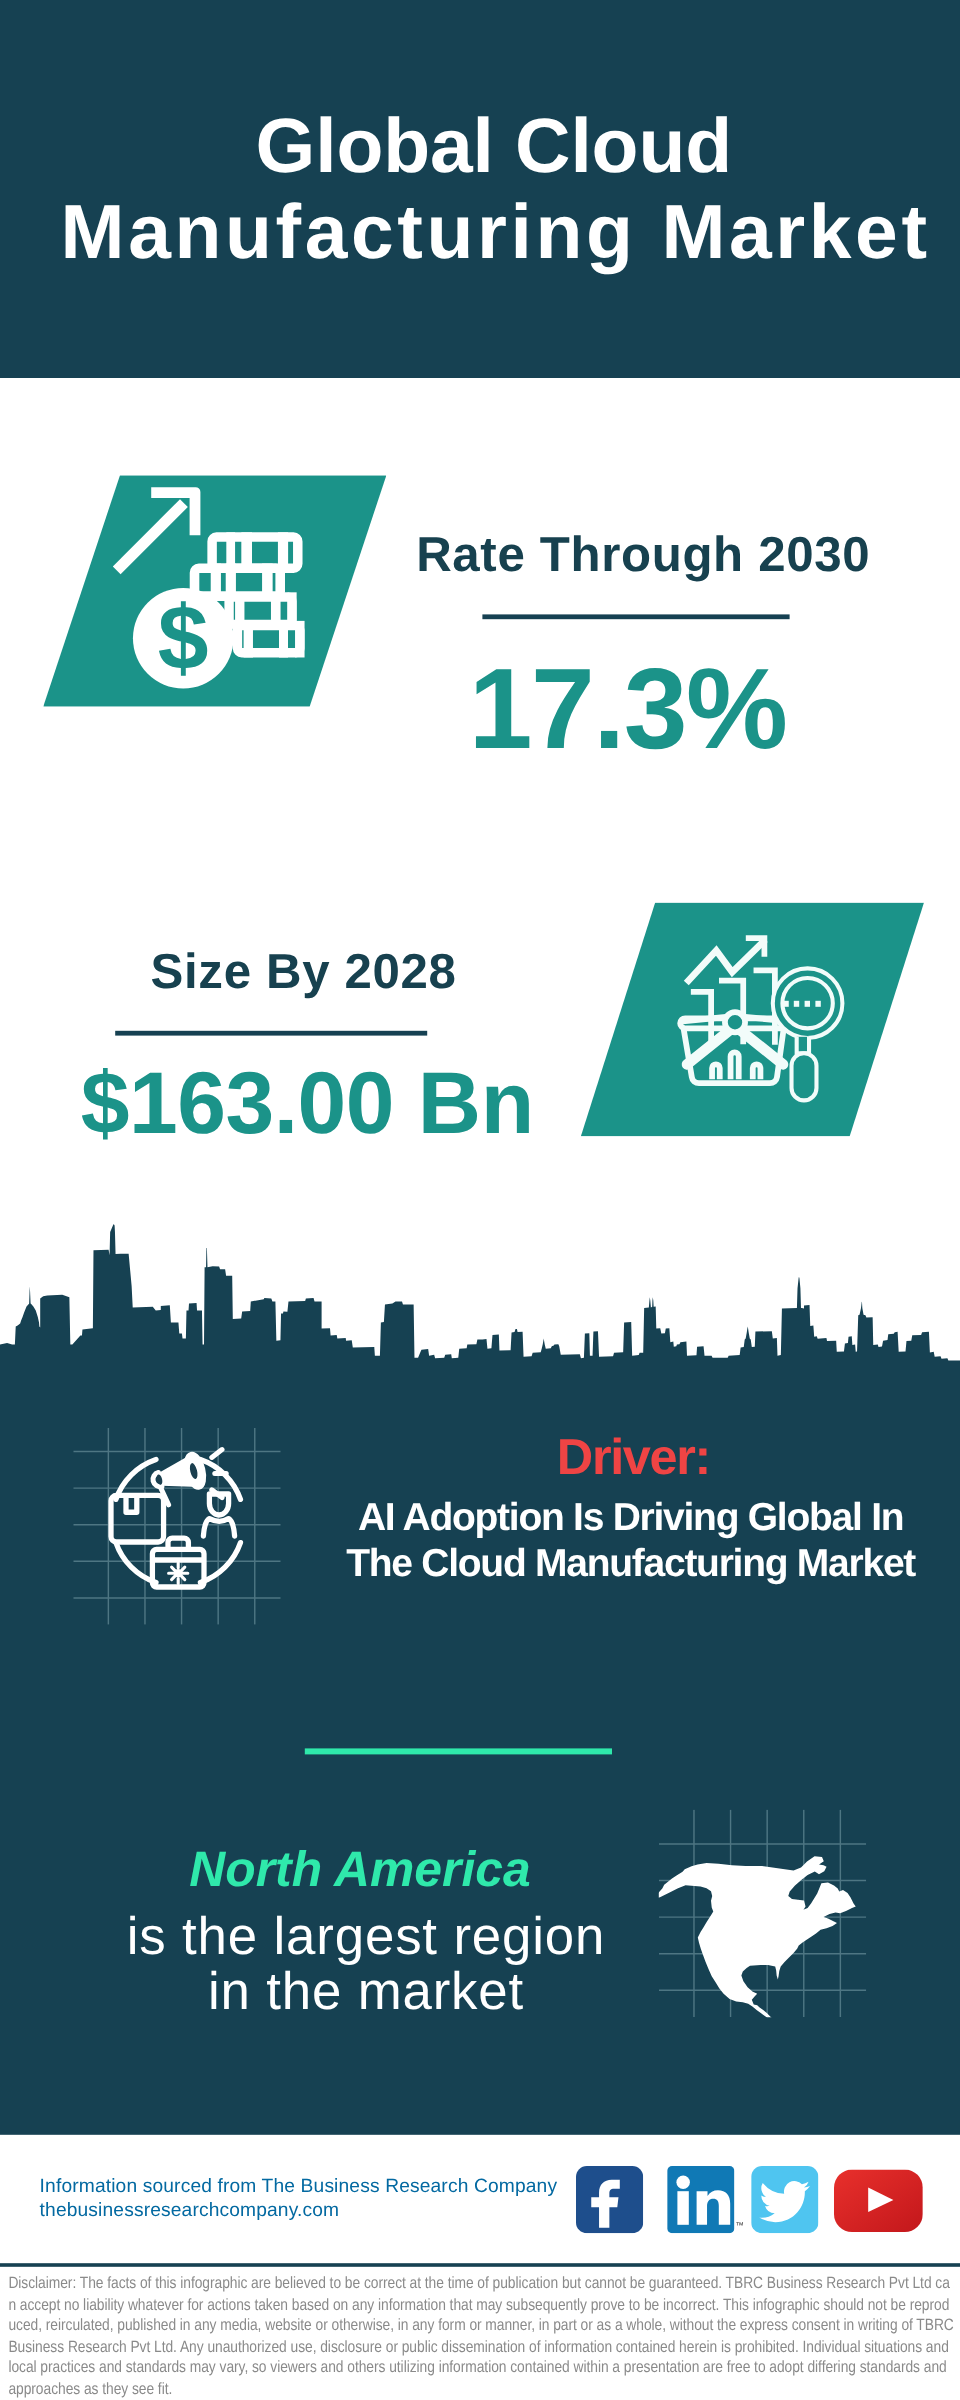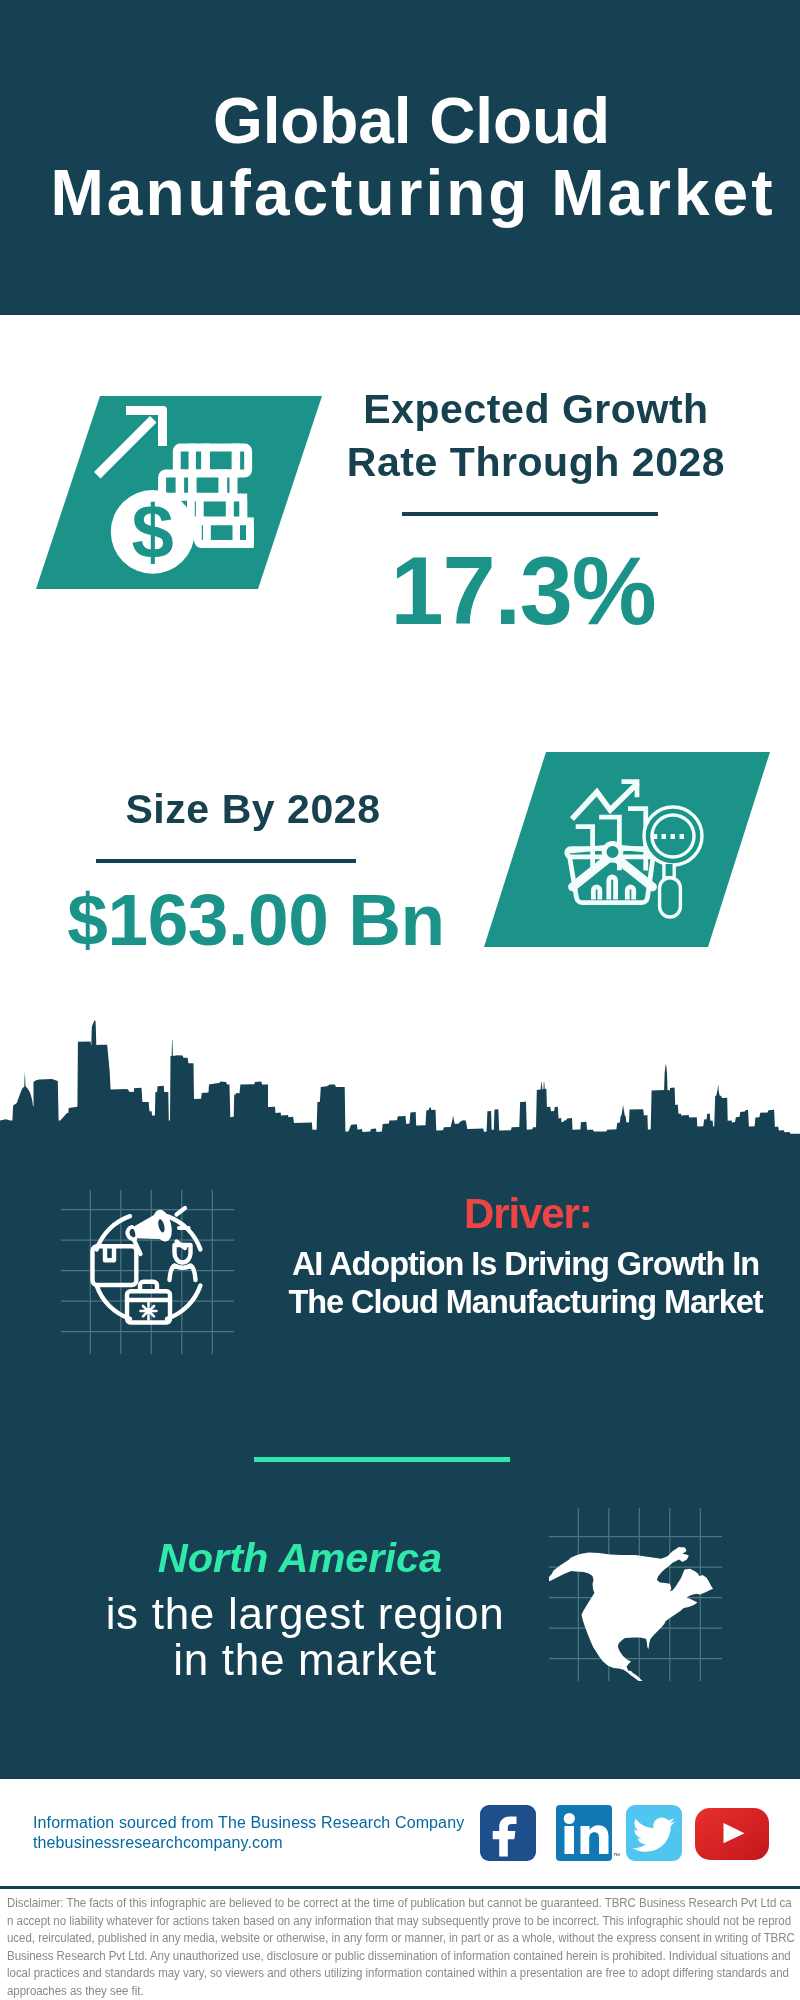--- a/index.html
+++ b/index.html
@@ -112,22 +112,22 @@
           <rect x="109" y="112.4" width="7.8" height="30.5"></rect>
           <rect x="138.5" y="112.4" width="7.5" height="30.5"></rect>
           <rect x="152" y="112.4" width="7.8" height="30.5"></rect>
         </g>
 
       <circle cx="58.7" cy="126.9" r="41.9" fill="#fff"></circle>
       <text x="58.7" y="152.5" fill="#1B9389" font-family="Liberation Sans, sans-serif" font-weight="bold" font-size="76" text-anchor="middle">$</text>
       </svg>
   </div>
   <div class="lbl l-growth">
-    <span>Expected Growth</span><br>
-    <span>Rate Through 2028</span>
+    <br>
+    <span>Rate Through 2030</span>
   </div>
   <div class="sep sep1"></div>
   <div class="bignum n-growth">17.3%</div>
 
   <div class="lbl l-size">
     <br>
     <span>Size By 2028</span>
   </div>
   <div class="sep sep2"></div>
   <div class="bignum n-size">$163.00 Bn</div>
@@ -217,21 +217,21 @@
         <path d="M66 119 h43"></path>
       </g>
       <circle cx="87.5" cy="130" r="3.6" fill="#FFFFFF"></circle>
       <g fill="none" stroke="#FFFFFF" stroke-width="2.6" stroke-linecap="round">
         <path d="M87.5 121.5 v4 M87.5 134.5 v4 M79.5 130 h4 M91.5 130 h4 M82 125 l2.8 2.8 M90.2 132.5 l2.8 2.8 M93 125 l-2.8 2.8 M84.8 132.5 l-2.8 2.8"></path>
       </g>
     </svg>
   </div>
   <div class="drv-head">Driver:</div>
   <div class="drv-body">
-    <span>AI Adoption Is Driving Growth In</span><br>
+    <span>AI Adoption Is Driving Global In</span><br>
     <span>The Cloud Manufacturing Market</span>
   </div>
   <div class="midrule"></div>
 
   <div class="rgn-name">North America</div>
   <div class="rgn-body">
     <span>is the largest region</span><br>
     <span>in the market</span>
   </div>
   <div class="icongrid g2">

